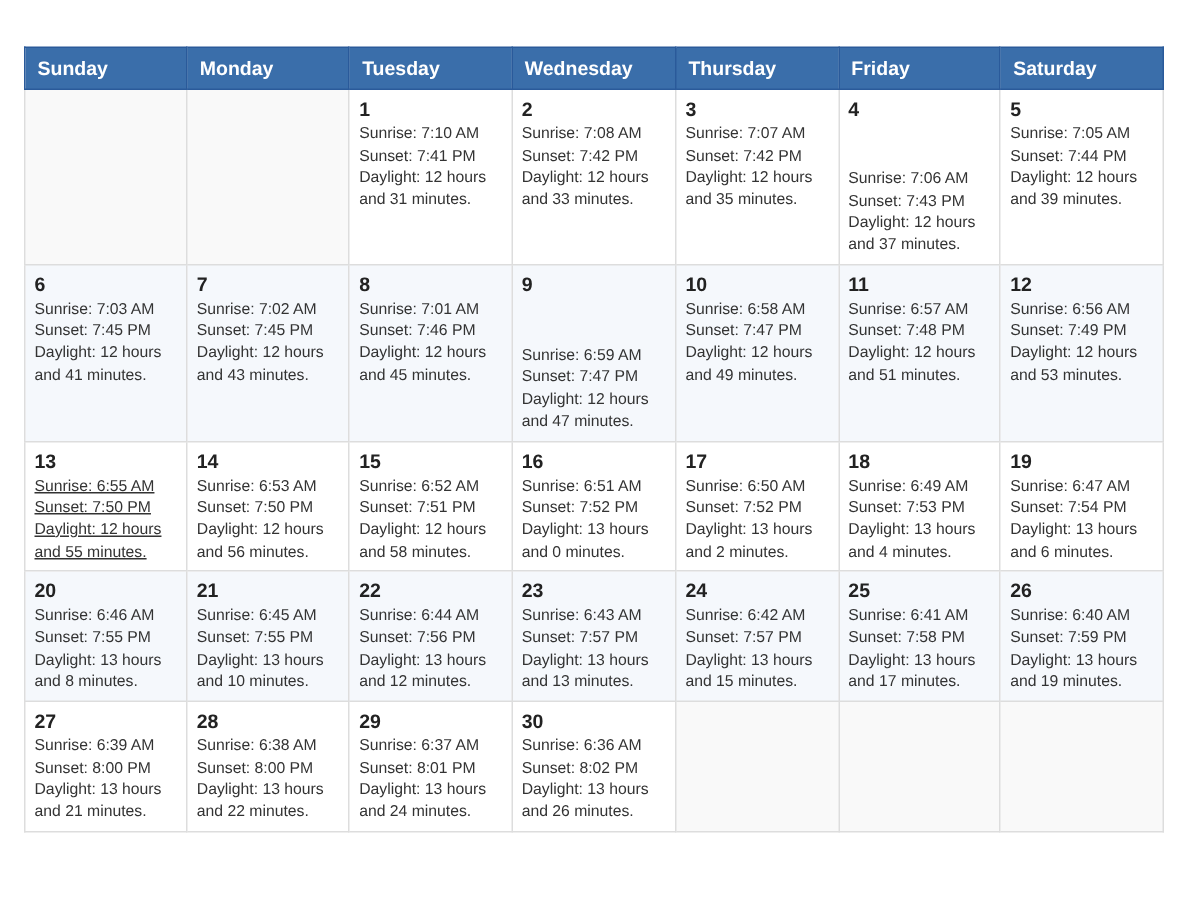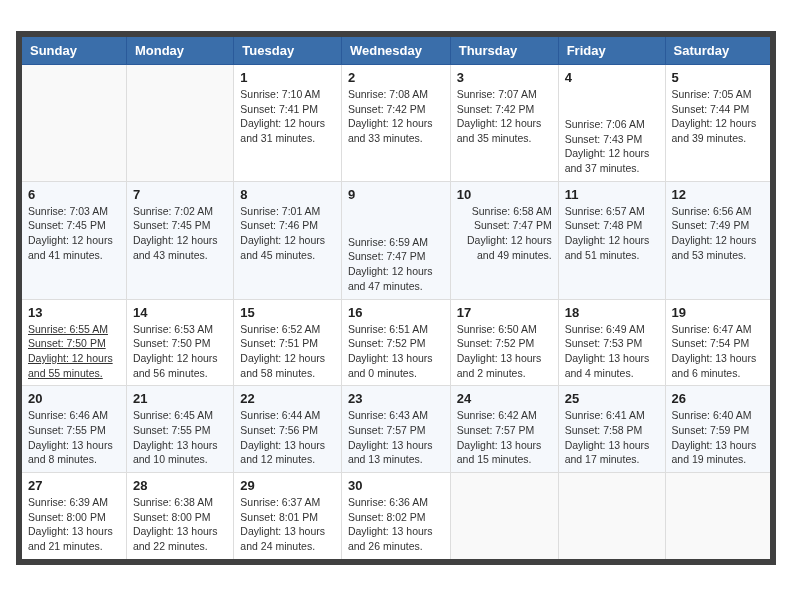--- a/index.html
+++ b/index.html
@@ -44,21 +44,21 @@
       font-weight: bold;
       color: #1a3a5c;
     }
     .location-title {
       font-size: 16px;
       color: #444;
     }
     .calendar {
       width: 100%;
       border-collapse: collapse;
-      border: 6px solid #404040;
+      border: 1px solid #404040;
     }
     .calendar th {
       background: #3a6eaa;
       color: #fff;
       text-align: left;
       padding: 6px 8px;
       font-size: 13px;
       border: 1px solid #2a5a9a;
     }
     .calendar td {
@@ -176,21 +176,21 @@
 Daylight: 12 hours and 45 minutes.</div>
         </td>
         <td>
           <span class="day-number">9</span>
           <div class="cell-text" style="white-space: pre-line; margin-top: 33px;">Sunrise: 6:59 AM
 Sunset: 7:47 PM
 Daylight: 12 hours and 47 minutes.</div>
         </td>
         <td>
           <span class="day-number">10</span>
-          <div class="cell-text" style="white-space: pre-line; text-align: right;">Sunrise: 6:58 AM
+          <div class="cell-text" style="white-space: pre-line;">Sunrise: 6:58 AM
 Sunset: 7:47 PM
 Daylight: 12 hours and 49 minutes.</div>
         </td>
         <td>
           <span class="day-number">11</span>
           <div class="cell-text" style="white-space: pre-line;">Sunrise: 6:57 AM
 Sunset: 7:48 PM
 Daylight: 12 hours and 51 minutes.</div>
         </td>
         <td>

